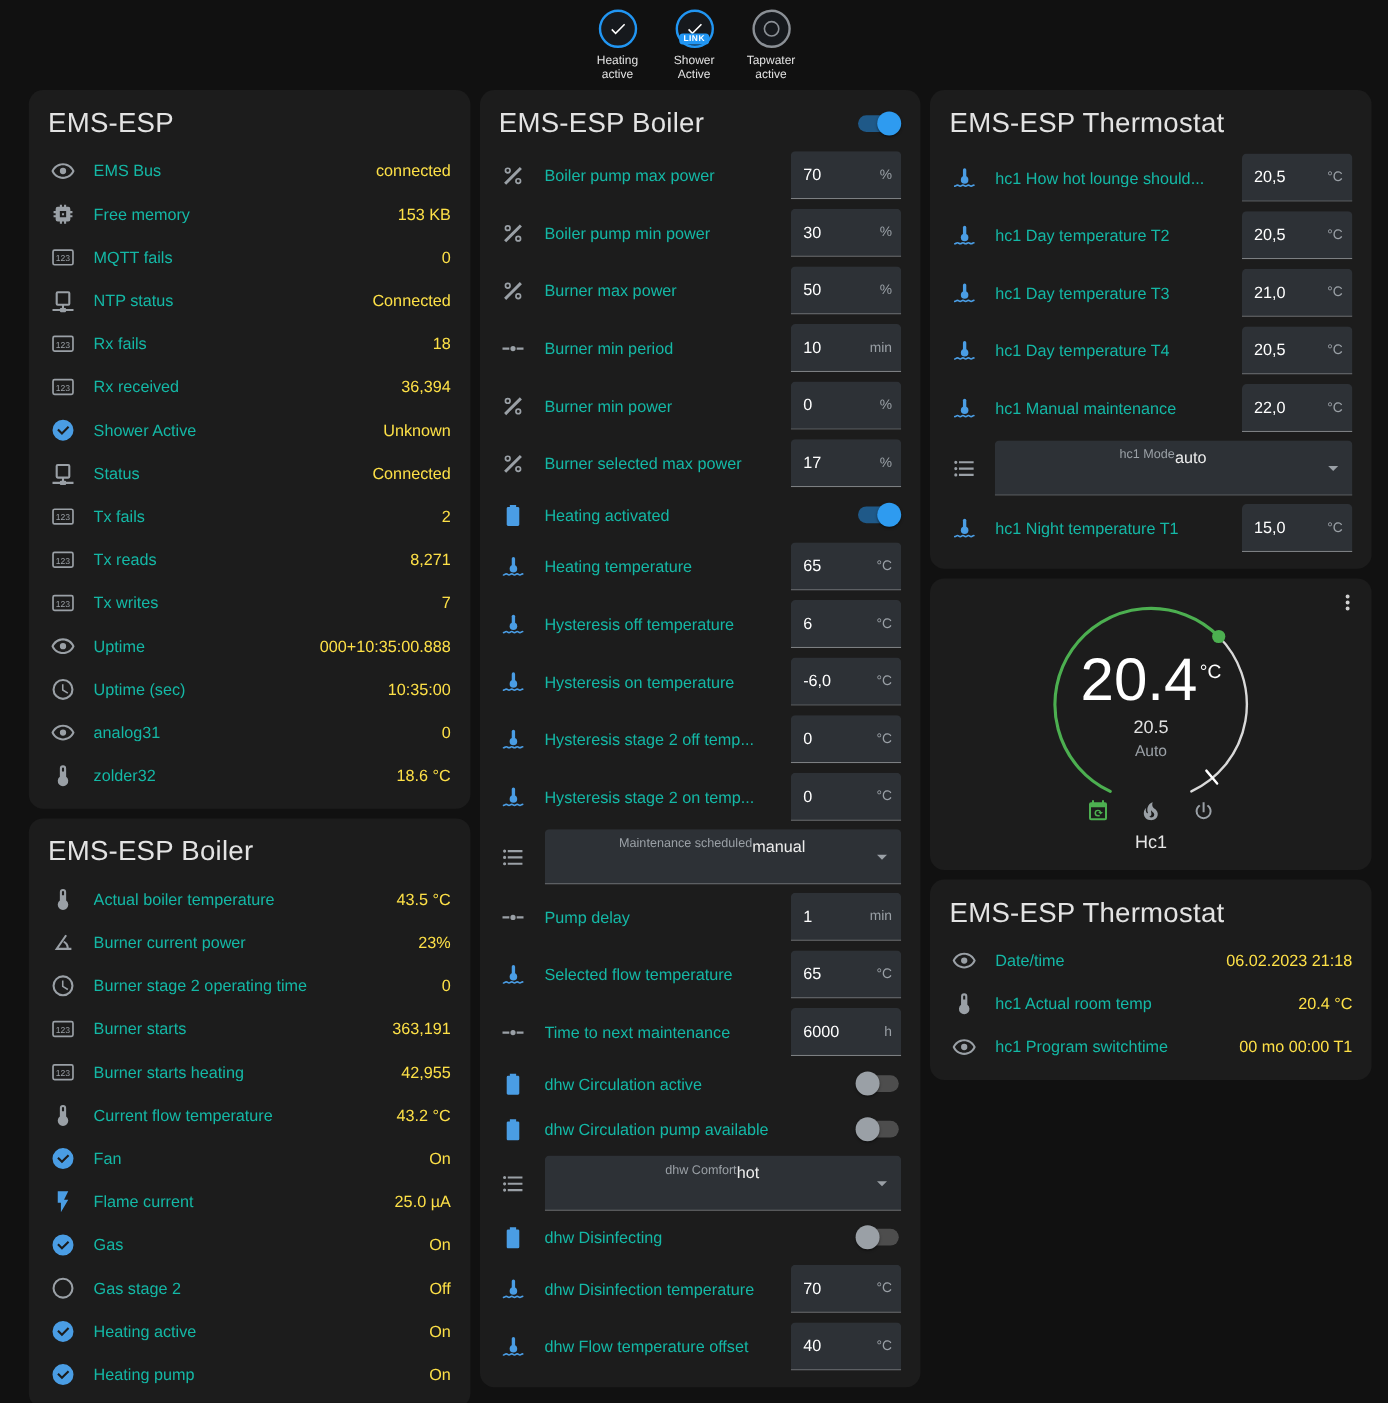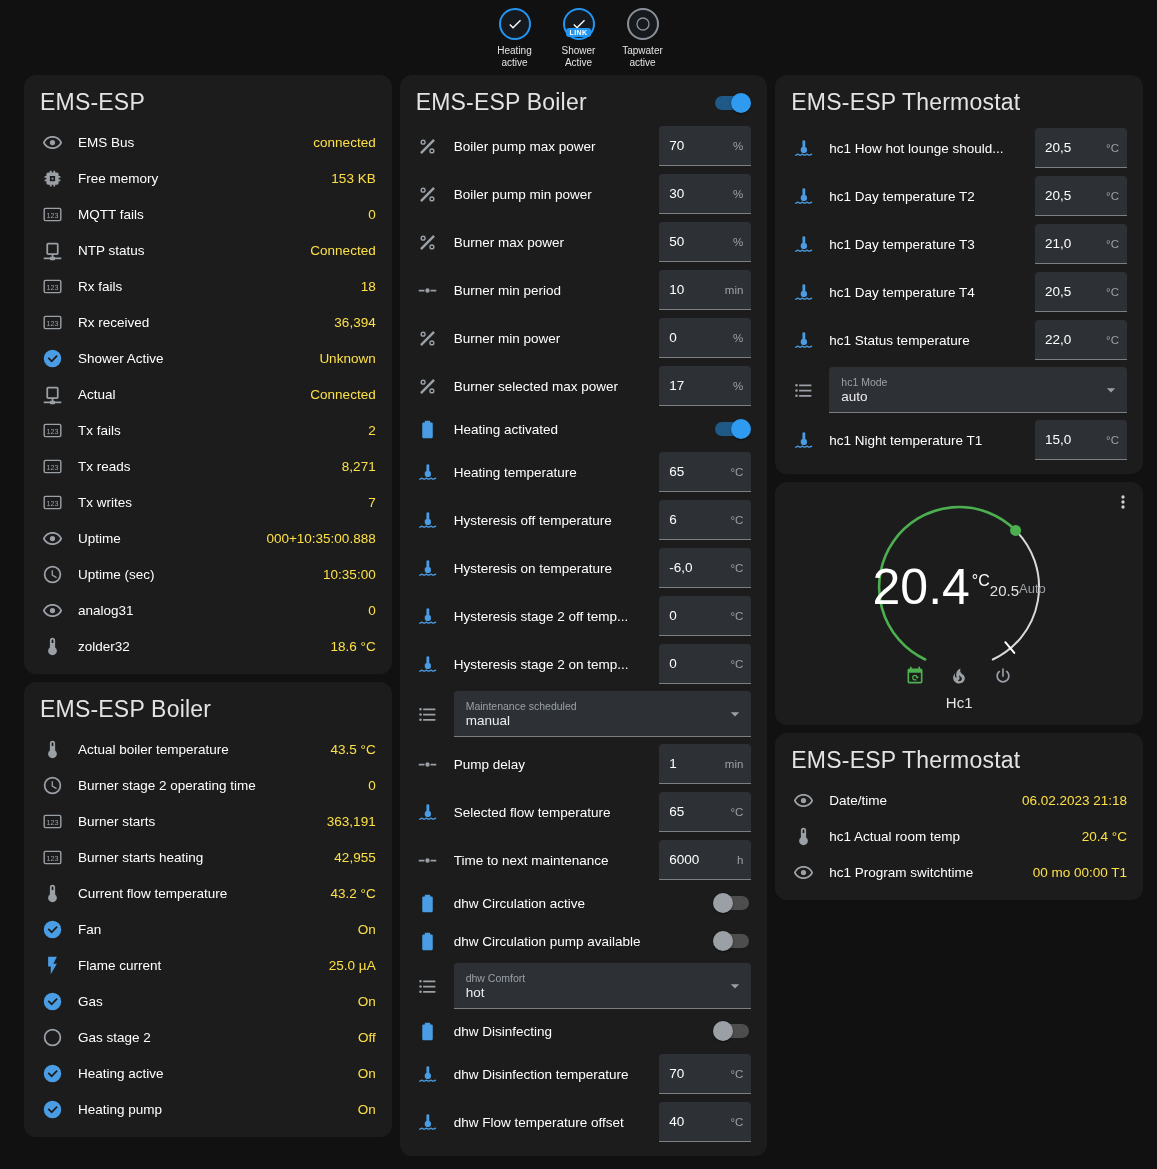--- a/index.html
+++ b/index.html
@@ -27,52 +27,52 @@
 
   
   .row{display:flex;align-items:center;gap:14px;padding:0 16px;}
   .row.sensor{height:36px;cursor:pointer;}
   .row.number{height:48px;justify-content:space-between;}
   .row.toggle{height:38px;}
   .row.select{min-height:52px;padding-top:3px;padding-bottom:3px;}
   .icon{width:24px;display:flex;justify-content:center;color:#9aa0a6;flex:none;}
   .icon svg{width:21px;height:21px;display:block;}
   .icon.accent{color:#4a9de4;}
-  .label{flex:1;font-size:13.5px;color:#ffffff;white-space:nowrap;overflow:hidden;text-overflow:ellipsis;}
+  .label{flex:1;font-size:13.5px;color:#14b8a6;white-space:nowrap;overflow:hidden;text-overflow:ellipsis;}
   .value{font-size:13.5px;color:#fde047;text-align:right;white-space:nowrap;}
 
   .numbox{margin-left:auto;width:92px;height:40px;background:#2d3136;border-radius:4px 4px 0 0;
     border-bottom:1px solid rgba(255,255,255,.38);display:flex;align-items:center;justify-content:space-between;
     padding:0 8px 0 10px;cursor:text;flex:none;}
   .numbox .val{font-size:13.5px;color:#fff;}
   .numbox .unit{font-size:11.5px;color:#9aa0a6;margin-left:6px;}
 
   .selfield{flex:1;background:#2d3136;border-radius:4px 4px 0 0;border-bottom:1px solid rgba(255,255,255,.38);
-    padding:6px 30px 6px 12px;position:relative;min-height:46px;display:flex;flex-direction:column;
+    padding:6px 30px 6px 12px;position:relative;min-height:46px;display:flex;flex-direction:row;
     justify-content:center;cursor:pointer;min-width:0;}
   .selfield .sl{font-size:10.5px;color:#9aa0a6;}
   .selfield .sv{font-size:13.5px;color:#ededed;margin-top:1px;}
   .selfield .caret{position:absolute;right:6px;top:50%;transform:translateY(-50%);color:#9aa0a6;}
   .selfield .caret svg{width:20px;height:20px;display:block;}
 
   .switch{position:relative;width:34px;height:14px;border-radius:7px;display:inline-block;cursor:pointer;
     margin-left:auto;flex:none;margin-right:2px;}
   .switch .knob{position:absolute;top:-3px;width:20px;height:20px;border-radius:50%;
     box-shadow:0 1px 2px rgba(0,0,0,.5);}
   .switch.on{background:rgba(33,150,243,.5);}
   .switch.on .knob{right:-2px;background:#2e9bf0;}
   .switch.off{background:rgba(255,255,255,.22);}
   .switch.off .knob{left:-2px;background:#9aa0a6;}
 
   
   .thermo-card{position:relative;display:flex;flex-direction:column;align-items:center;padding:8px 0 14px;}
   .menu-dots{position:absolute;top:10px;right:10px;color:#d0d0d0;cursor:pointer;}
   .menu-dots svg{width:20px;height:20px;display:block;}
   .dial-wrap{position:relative;width:190px;height:190px;margin-top:2px;}
-  .dial-text{position:absolute;inset:0;display:flex;flex-direction:row;align-items:center;justify-content:center;}
+  .dial-text{position:absolute;inset:0;display:flex;flex-direction:column;align-items:center;justify-content:center;}
   .cur{font-size:50px;color:#fff;line-height:1;}
   .cur sup{font-size:16px;vertical-align:18px;margin-left:2px;}
   .target{font-size:15px;color:#e0e0e0;margin-top:7px;}
   .mode{font-size:13px;color:#9aa0a6;margin-top:3px;}
   .hvac-actions{display:flex;gap:24px;margin-top:-16px;}
   .act{color:#9aa0a6;cursor:pointer;}
   .act svg{width:20px;height:20px;display:block;}
   .act.green{color:#4caf50;}
   .thermo-name{font-size:15px;color:#e6e6e6;margin-top:8px;}
 </style>
@@ -180,21 +180,21 @@
               </span>
               <span class="label">Shower Active</span>
               <span class="value">Unknown</span>
             </div>
             <div class="row sensor">
               <span class="icon">
                 <svg viewBox="0 0 24 24" fill="currentColor">
                   <path d="M15,20A1,1 0 0,0 14,19H13V17H17A2,2 0 0,0 19,15V5A2,2 0 0,0 17,3H7A2,2 0 0,0 5,5V15A2,2 0 0,0 7,17H11V19H10A1,1 0 0,0 9,20H2V22H9A1,1 0 0,0 10,23H14A1,1 0 0,0 15,22H22V20H15M7,15V5H17V15H7Z"></path>
                 </svg>
               </span>
-              <span class="label">Actual</span>
+              <span class="label">Status</span>
               <span class="value">Connected</span>
             </div>
             <div class="row sensor">
               <span class="icon">
                 <svg viewBox="0 0 24 24">
                   <rect x="2.5" y="5" width="19" height="14" rx="1.5" fill="none" stroke="currentColor" stroke-width="1.6"></rect>
                   <text x="12" y="15.6" font-size="8.2" text-anchor="middle" fill="currentColor">123</text>
                 </svg>
               </span>
               <span class="label">Tx fails</span>
@@ -262,20 +262,29 @@
         <h2>EMS-ESP Boiler</h2>
         <div class="rows">
             <div class="row sensor">
               <span class="icon">
                 <svg viewBox="0 0 24 24" fill="currentColor">
                   <path d="M15,13V5A3,3 0 0,0 9,5V13A5,5 0 1,0 15,13M12,4A1,1 0 0,1 13,5V8H11V5A1,1 0 0,1 12,4Z"></path>
                 </svg>
               </span>
               <span class="label">Actual boiler temperature</span>
               <span class="value">43.5 °C</span>
+            </div>
+            <div class="row sensor">
+              <span class="icon">
+                <svg viewBox="0 0 24 24" fill="currentColor">
+                  <path d="M20,19H4.09L14.18,4.43L15.82,5.57L7.91,17H20V19M17.5,17C17.5,13.9 15.6,11.25 12.9,10.15L12.35,12.05C14.2,12.85 15.5,14.75 15.5,17H17.5Z"></path>
+                </svg>
+              </span>
+              <span class="label">Burner current power</span>
+              <span class="value">23%</span>
             </div>
             <div class="row sensor">
               <span class="icon">
                 <svg viewBox="0 0 24 24" fill="currentColor">
                   <path d="M12,2A10,10 0 0,0 2,12A10,10 0 0,0 12,22A10,10 0 0,0 22,12A10,10 0 0,0 12,2M12,20A8,8 0 0,1 4,12A8,8 0 0,1 12,4A8,8 0 0,1 20,12A8,8 0 0,1 12,20M12.5,7H11V13L16.2,16.2L17,14.9L12.5,12.2V7Z"></path>
                 </svg>
               </span>
               <span class="label">Burner stage 2 operating time</span>
               <span class="value">0</span>
             </div>
@@ -724,21 +733,21 @@
               </div>
             </div>
             <div class="row number">
               <span class="icon accent">
                 <svg viewBox="0 0 24 24" fill="currentColor">
                   <rect x="10.8" y="2.5" width="3.2" height="9.5" rx="1.6"></rect>
                   <circle cx="12.4" cy="13.6" r="3.6"></circle>
                   <path d="M3,19.6C4.3,19.6 4.3,18.6 5.6,18.6C6.9,18.6 6.9,19.6 8.2,19.6C9.5,19.6 9.5,18.6 10.8,18.6C12.1,18.6 12.1,19.6 13.4,19.6C14.7,19.6 14.7,18.6 16,18.6C17.3,18.6 17.3,19.6 18.6,19.6C19.9,19.6 19.9,18.6 21.2,18.6" fill="none" stroke="currentColor" stroke-width="1.6" stroke-linecap="round"></path>
                 </svg>
               </span>
-              <span class="label">hc1 Status temperature</span>
+              <span class="label">hc1 Manual maintenance</span>
               <div class="numbox">
                 <span class="val">22,0</span>
                 <span class="unit">°C</span>
               </div>
             </div>
             <div class="row select">
               <span class="icon">
                 <svg viewBox="0 0 24 24" fill="currentColor">
                   <path d="M7,5H21V7H7V5M7,13V11H21V13H7M4,4.5A1.5,1.5 0 0,1 5.5,6A1.5,1.5 0 0,1 4,7.5A1.5,1.5 0 0,1 2.5,6A1.5,1.5 0 0,1 4,4.5M4,10.5A1.5,1.5 0 0,1 5.5,12A1.5,1.5 0 0,1 4,13.5A1.5,1.5 0 0,1 2.5,12A1.5,1.5 0 0,1 4,10.5M7,19V17H21V19H7M4,16.5A1.5,1.5 0 0,1 5.5,18A1.5,1.5 0 0,1 4,19.5A1.5,1.5 0 0,1 2.5,18A1.5,1.5 0 0,1 4,16.5Z"></path>
                 </svg>

